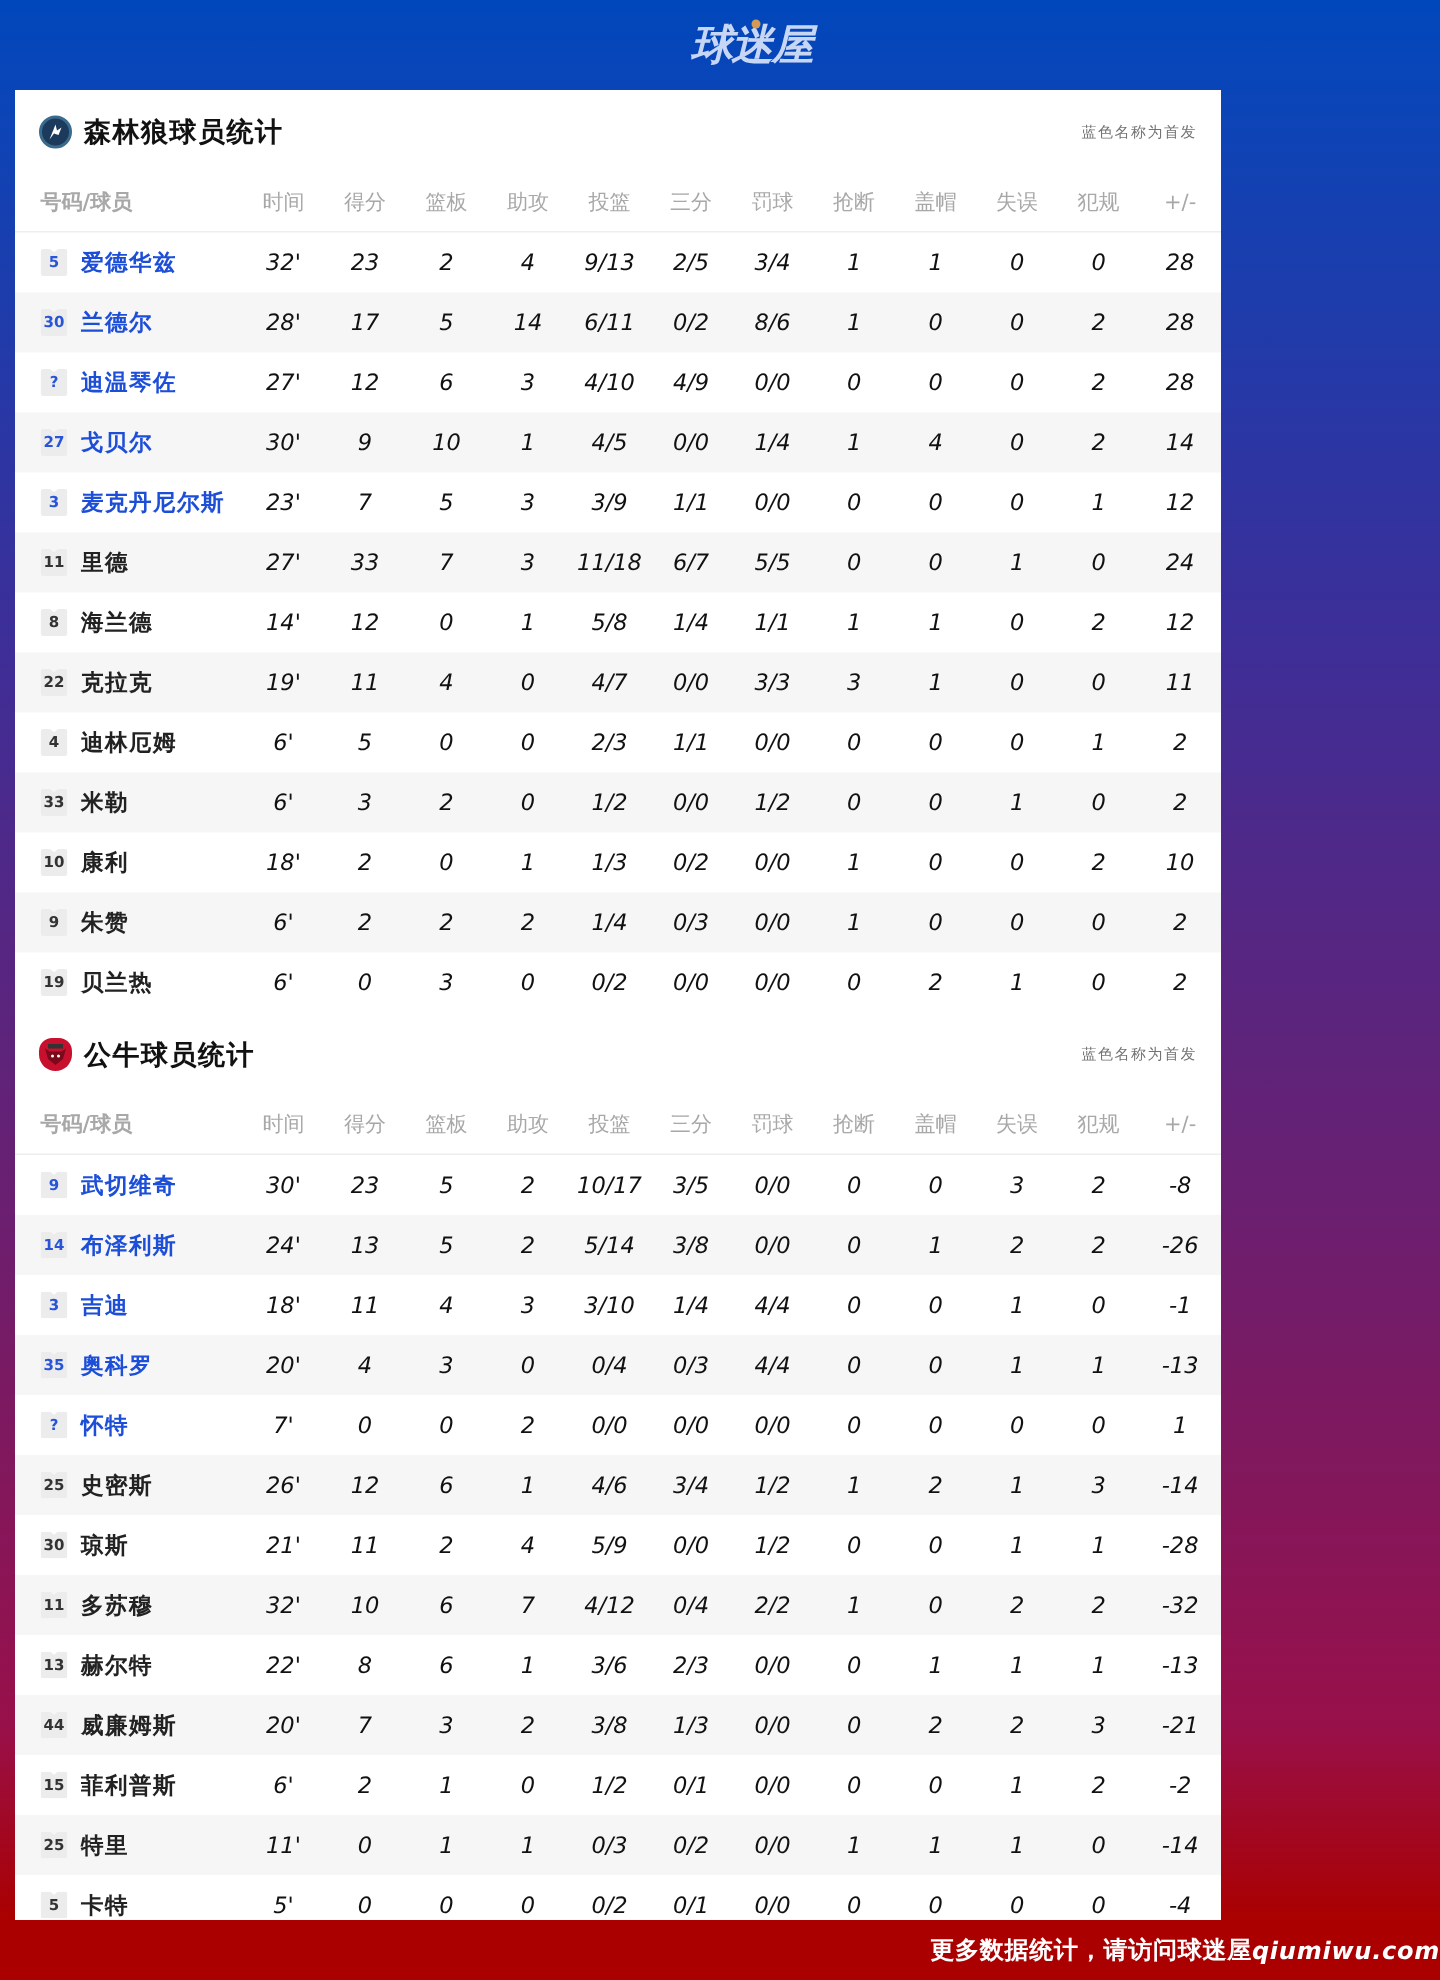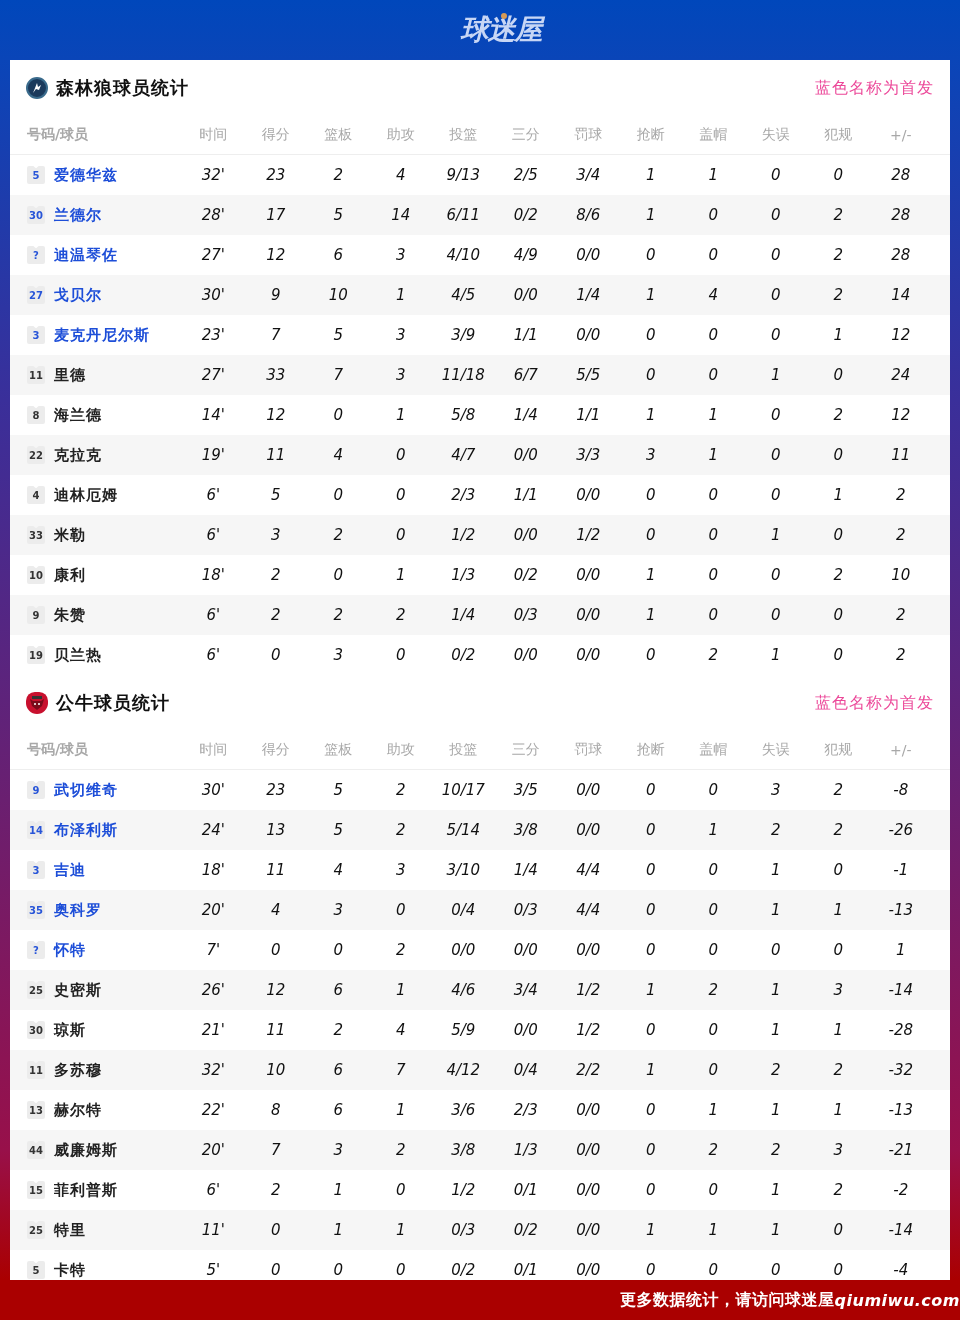--- a/index.html
+++ b/index.html
@@ -20,36 +20,36 @@
     font-size: 28px;
     color: #c7d6f5;
     letter-spacing: -1px;
     position: relative;
   }
   .logo .dot {
     position: absolute; width: 6px; height: 6px; border-radius: 50%;
     background: #d69a55; top: 2px; left: 40px;
   }
   .card {
-    position: absolute; left: 10px; top: 60px; width: 940px; height: 1220px;
+    position: absolute; left: 10px; top: 60px; width: 804px; height: 1220px;
     background: #ffffff;
   }
   .team-head {
     height: 56px; display: flex; align-items: center; justify-content: space-between;
     padding: 0 16px 0 16px;
   }
   .team-title { display: flex; align-items: center; gap: 8px; }
   .team-logo {
     width: 22px; height: 22px; border-radius: 50%;
     display: flex; align-items: center; justify-content: center;
   }
   .wolves-logo { background: #1b3a5c; border: 2px solid #3a6b8c; }
   .bulls-logo { background: #c8102e; border-radius: 40% 40% 50% 50%; }
   .team-name { font-size: 18px; font-weight: bold; color: #111; letter-spacing: 1px; }
-  .starter-note { font-size: 16px; color: #ec4899; letter-spacing: 1px; }
+  .starter-note { font-size: 10px; color: #737373; letter-spacing: 1px; }
   .row {
     height: 40px; display: flex; align-items: center;
     font-size: 15px; color: #111; font-style: italic;
   }
   .row.hdr { font-style: normal; color: #a8a8a8; font-size: 14px; border-bottom: 1px solid #eeeeee; height: 39px; }
   .row.alt { background: #f6f6f6; }
   .c-player { width: 172px; padding-left: 17px; display: flex; align-items: center; font-weight: bold; }
   .c { width: 62.5px; text-align: center; }
   .jersey {
     width: 18px; height: 18px; background: #ececec;

